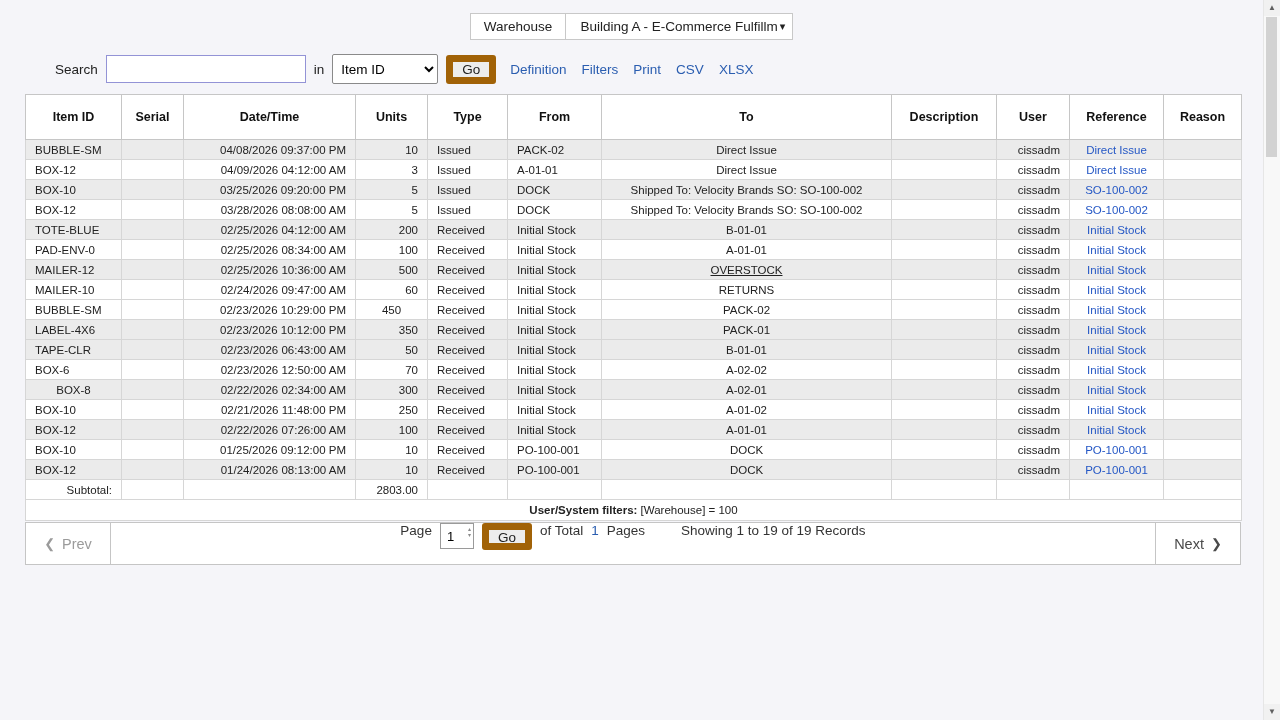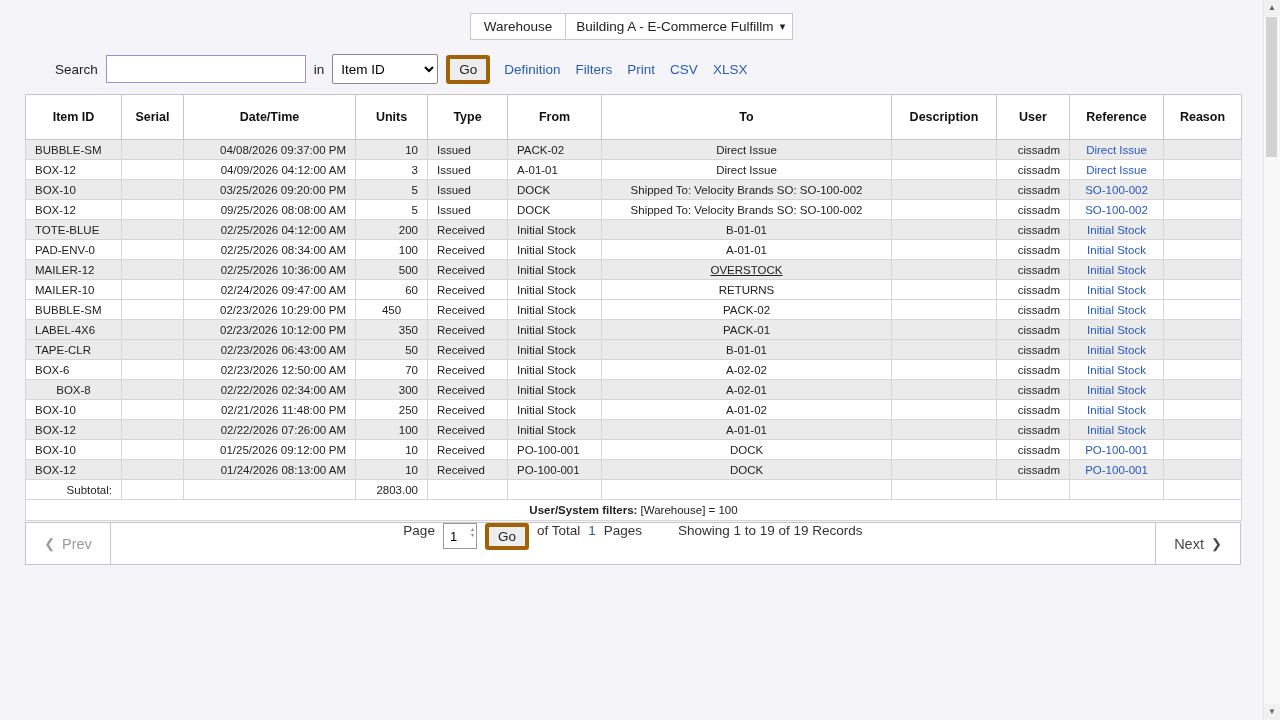--- a/index.html
+++ b/index.html
@@ -6,21 +6,21 @@
   html,body { width:1280px; height:720px; overflow:hidden; }
   body {
     font-family: "Liberation Sans", sans-serif;
     background: #f5f5f9;
     color: #222;
     position: relative;
   }
   .page { width:1263px; height:720px; position:relative; }
 
   
-  .topbar { display:flex; justify-content:center; padding-top:13px; }
+  .topbar { display:flex; justify-content:center; padding-top:13px;text-align:right; }
   .tb-label {
     background:#fff; border:1px solid #c8c8c8; padding:5px 13px;
     font-size:13.5px; color:#222; white-space:nowrap;
   }
   .tb-select {
     background:#fff; border:1px solid #c8c8c8; margin-left:-1px;
     padding:5px 7px 5px 10px; width:228px; display:flex; align-items:center;
     font-size:13.5px; cursor:pointer; white-space:nowrap; overflow:hidden;
   }
   .tb-select .txt { flex:1; overflow:hidden; white-space:nowrap; }
@@ -35,21 +35,21 @@
     width:200px; height:28px; border:1px solid #9393d6; background:#fff;
     font-size:13px; padding:0 6px; outline:none;
   }
   .field-select {
     height:30px; min-width:106px; font-size:13.5px; border:1px solid #8a8a8a;
     border-radius:2px; background:#fff; padding:0 4px;
     font-family:"Liberation Sans", sans-serif;
   }
   .go-btn {
     height:29px; padding:0 9px; font-size:13.5px; background:#ededed;
-    border:4px solid #a16207; border-radius:3px; cursor:pointer; color:#222;
+    border:7px solid #a16207; border-radius:3px; cursor:pointer; color:#222;
     font-family:"Liberation Sans", sans-serif;
   }
   .links { display:flex; gap:15px; margin-left:6px; }
   .links a { color:#2a5db0; text-decoration:none; font-size:13.5px; cursor:pointer; }
 
   
   .table-wrap { margin-left:25px; }
   table {
     border-collapse:collapse; table-layout:fixed; width:1216px;
     background:#fff; font-size:11.5px;
@@ -210,21 +210,21 @@
             <td style="text-align: left;">DOCK</td>
             <td style="text-align: center;">Shipped To: Velocity Brands SO: SO-100-002</td>
             <td style="text-align: left;"></td>
             <td style="text-align: right;">cissadm</td>
             <td style="text-align: center;"><a class="ref-link">SO-100-002</a></td>
             <td style="text-align: left;"></td>
           </tr>
           <tr>
             <td style="text-align: left;">BOX-12</td>
             <td style="text-align: left;"></td>
-            <td style="text-align: right;">09/25/2026 08:08:00 AM</td>
+            <td style="text-align: right;">03/28/2026 08:08:00 AM</td>
             <td style="text-align: right;">5</td>
             <td style="text-align: left;">Issued</td>
             <td style="text-align: left;">DOCK</td>
             <td style="text-align: center;">Shipped To: Velocity Brands SO: SO-100-002</td>
             <td style="text-align: left;"></td>
             <td style="text-align: right;">cissadm</td>
             <td style="text-align: center;"><a class="ref-link">SO-100-002</a></td>
             <td style="text-align: left;"></td>
           </tr>
           <tr class="alt">

